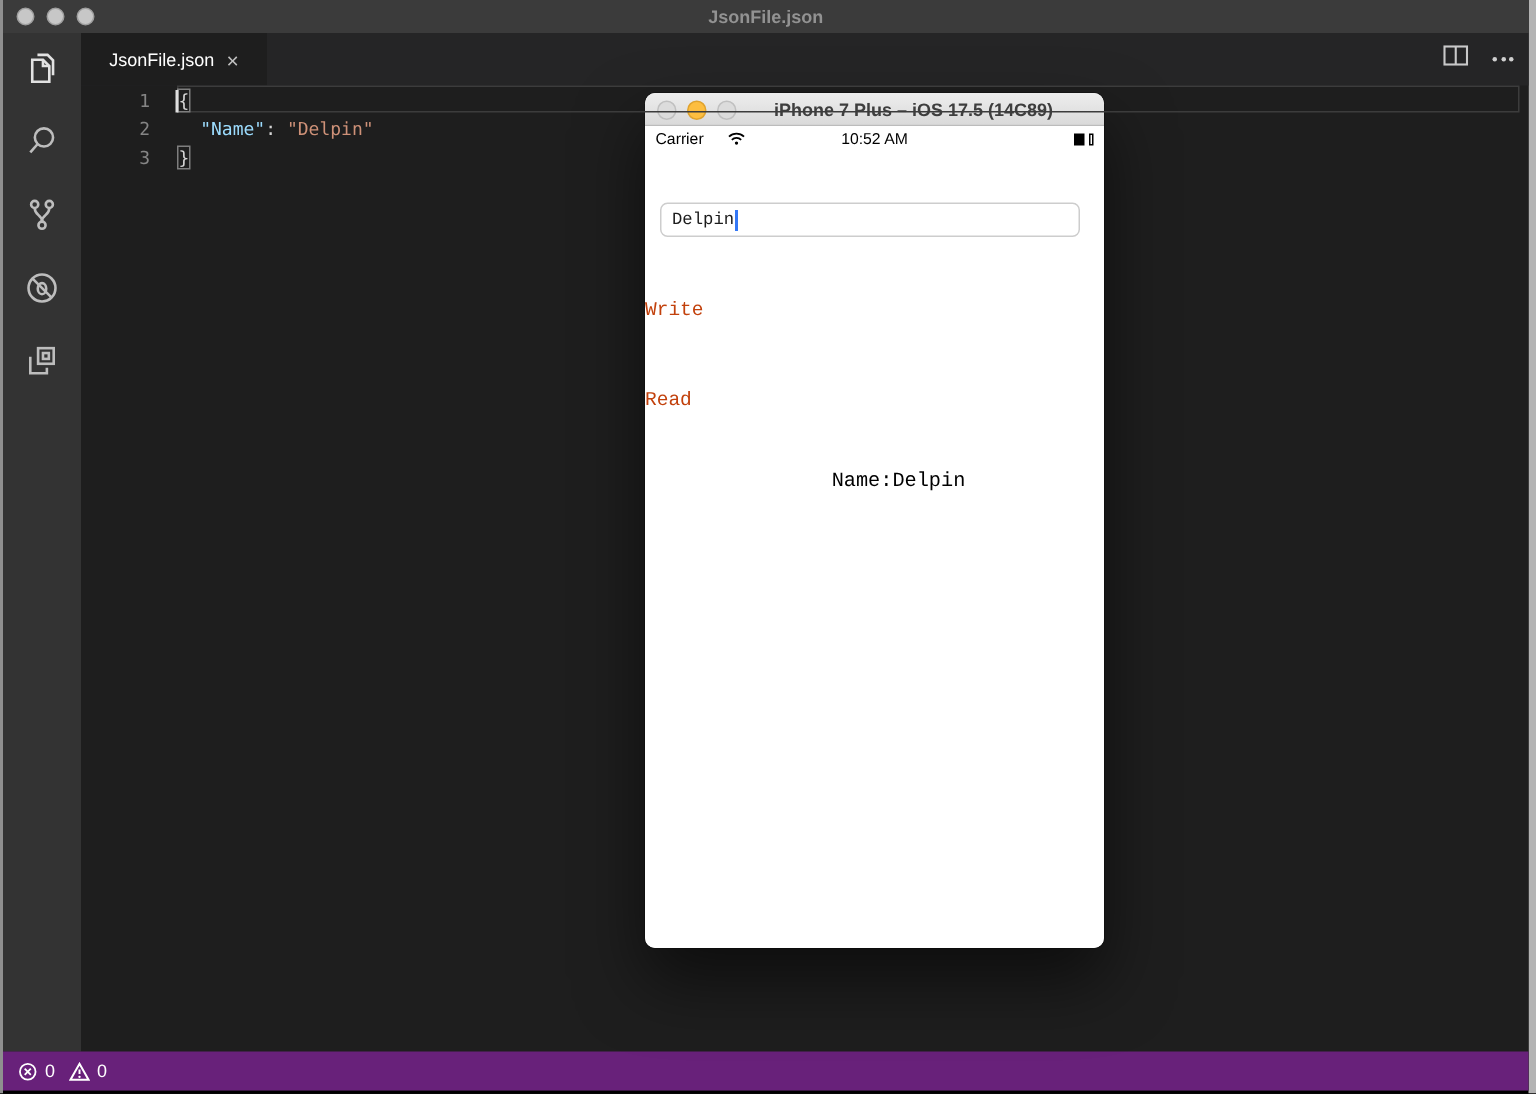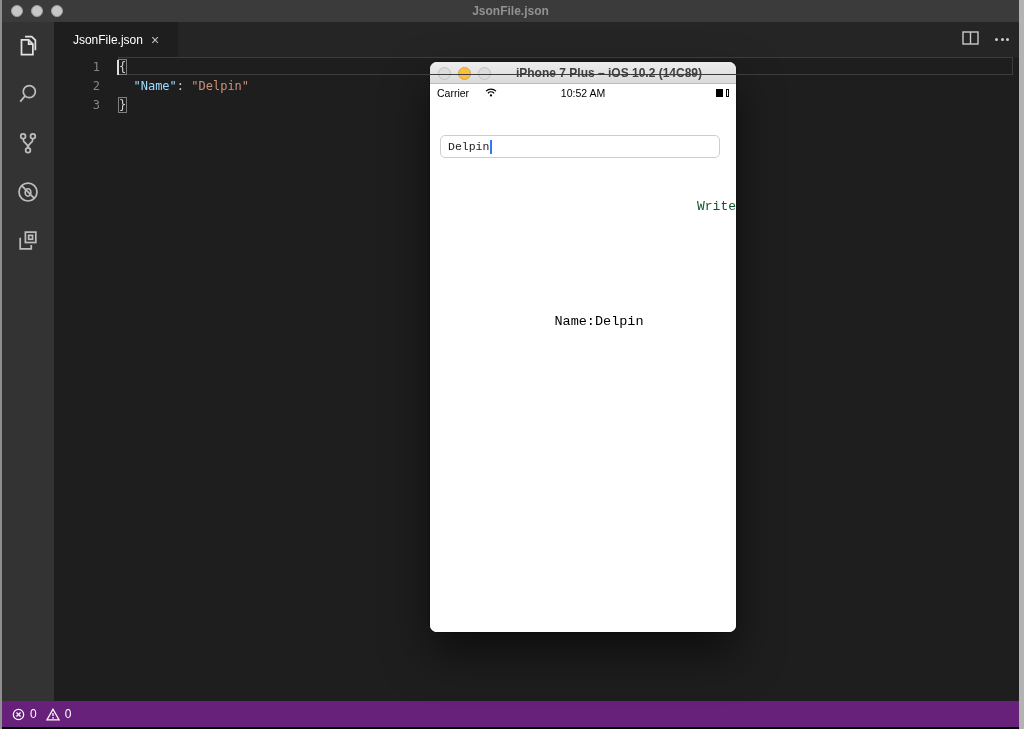--- a/index.html
+++ b/index.html
@@ -61,21 +61,21 @@
   .sim-carrier { display:flex; align-items:center; gap:16px;justify-content:space-between; }
   .sim-time { position:absolute; left:0; right:0; text-align:center; font-weight:400; font-size:10.5px; }
   .sim-battery { margin-left:auto; display:flex; align-items:center; gap:3px; }
   .batt-fill { width:7px; height:8px; background:#000; }
   .batt-tip { width:3px; height:8px; border:1px solid #000; }
 
   .sim-content { flex:1; position:relative; background:#fff;font-family:Liberation Mono, monospace; }
   .sim-field { position:absolute; left:10px; top:34px; width:280px; height:23px; border:1px solid #cdcdcd; border-radius:5px; background:#fff;
                display:flex; align-items:center; padding-left:7px; font-size:11.5px; color:#1c1c1c; cursor:text; }
   .sim-caret { width:2px; height:14px; background:#3478f6; margin-left:1px; }
-  .sim-btn { position:absolute; left:0; width:100%; text-align:right; color:#14532d; font-size:13px; cursor:pointer; }
+  .sim-btn { position:absolute; left:0; width:100%; text-align:left; color:#c2410c; font-size:13px; cursor:pointer; }
   .sim-btn.write { top:98px; }
   .sim-btn.read  { top:158px; }
   .sim-result { position:absolute; left:16px; top:213px; width:100%; text-align:center; color:#000; font-size:13.5px; }
 </style>
 </head>
 <body>
 
 <div class="screen">
   <div class="edge-left"></div>
   <div class="edge-right"></div>
@@ -199,21 +199,21 @@
     </div>
   </div>
 
   <div class="sim">
     <div class="sim-titlebar">
       <div class="sim-lights">
         <span class="sim-light"></span>
         <span class="sim-light minimize"></span>
         <span class="sim-light"></span>
       </div>
-      <div class="sim-title">iPhone 7 Plus – iOS 10.2 (14C89)</div>
+      <div class="sim-title">iPhone 7 Plus – iOS 17.5 (14C89)</div>
     </div>
 
     <div class="sim-statusbar">
       <div class="sim-carrier">
         <span>Carrier</span>
         <svg width="12" height="9" viewBox="0 0 12 9">
           <path d="M1 3.1 A7.2 7.2 0 0 1 11 3.1" fill="none" stroke="#000" stroke-width="1.2"></path>
           <path d="M2.9 5.2 A4.4 4.4 0 0 1 9.1 5.2" fill="none" stroke="#000" stroke-width="1.2"></path>
           <circle cx="6" cy="7.4" r="1.1" fill="#000"></circle>
         </svg>
@@ -224,16 +224,17 @@
         <span class="batt-tip"></span>
       </div>
     </div>
 
     <div class="sim-content">
       <div class="sim-field">
         <span>Delpin</span>
         <span class="sim-caret"></span>
       </div>
       <div class="sim-btn write">Write</div>
+      <div class="sim-btn read">Read</div>
       <div class="sim-result">Name:Delpin</div>
     </div>
   </div>
 </div>
 
 </body></html>

